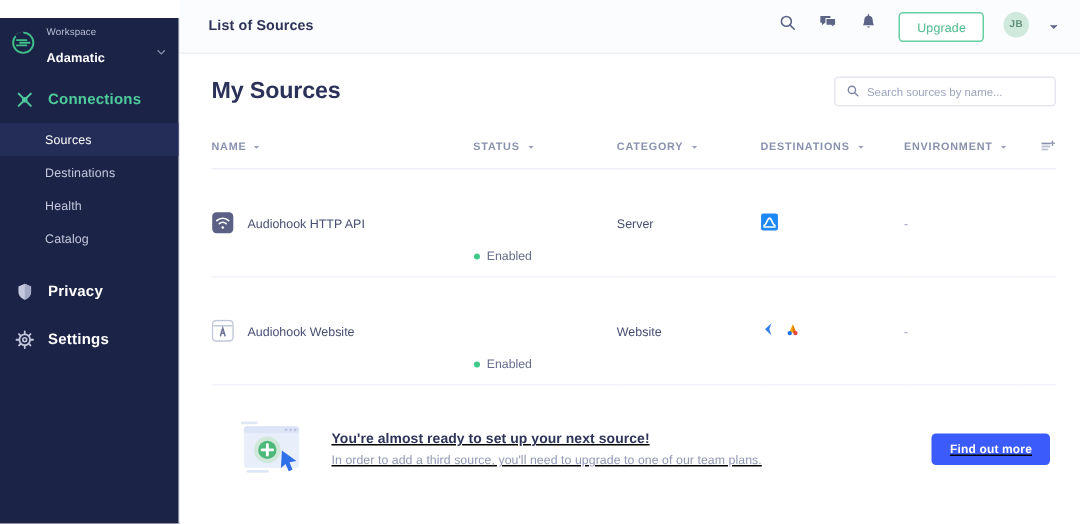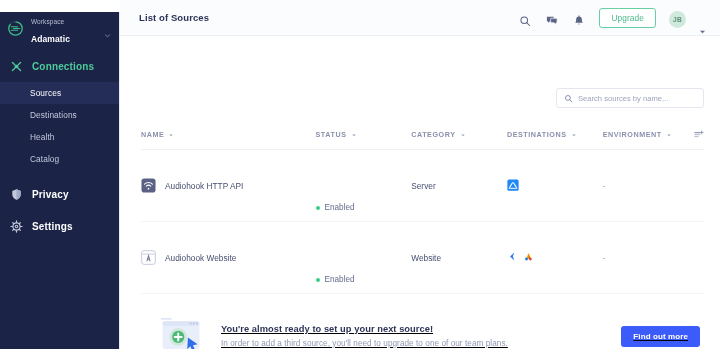--- a/index.html
+++ b/index.html
@@ -46,31 +46,31 @@
     height: 22px; display: flex; align-items: center;
     padding-left: 30px;
     font-size: 8.3px; color: #c3c8dc; letter-spacing: .1px;
   }
   .subitem.active { background: #242d57; color: #ffffff; }
 
   .nav-spacer-s { height: 8px; }
   .nav-spacer-m { height: 12px; }
 
   
-  .main { flex: 1; height: 254px; background: #ffffff; display: flex; flex-direction: column; gap: 37px; }
+  .main { flex: 1; height: 254px; background: #ffffff; display: flex; flex-direction: column; }
 
   .topbar {
     height: 36px; flex: 0 0 36px;
     background: #fbfcfe;
     border-bottom: 1px solid #eef0f6;
     display: flex; align-items: center;
     padding: 0 14px 0 19px;
   }
   .topbar-title { font-size: 9.5px; font-weight: bold; color: #2c3357; letter-spacing: .1px; }
-  .topbar-right { margin-left: auto; display: flex; align-items: flex-end; gap: 13px; }
+  .topbar-right { margin-left: auto; display: flex; align-items: flex-start; gap: 13px; }
   .icon-btn { width: 14px; height: 14px; display: flex; align-items: center; justify-content: center; }
   .upgrade-btn {
     border: 1px solid #66d0a4; border-radius: 3px;
     color: #4bb98c; background: #ffffff;
     font-size: 8.3px; font-family: inherit;
     padding: 4px 11px; letter-spacing: .1px;
     cursor: pointer;
   }
   .avatar {
     width: 17px; height: 17px; border-radius: 50%;
@@ -273,20 +273,21 @@
           <svg viewBox="0 0 10 10" width="7" height="7">
               <path d="M2 4 L5 7 L8 4" fill="#5d6587" stroke="#5d6587" stroke-width="1"></path>
             </svg>
         </span>
       </div>
     </header>
 
     <div class="content">
 
       <div class="page-head">
+        <h1 class="page-title">My Sources</h1>
 
         <div class="head-actions">
           <div class="search-box">
             <span>
               <svg viewBox="0 0 16 16" width="9" height="9">
                 <circle cx="7" cy="7" r="4.3" fill="none" stroke="#7d85a3" stroke-width="1.6"></circle>
                 <path d="M10.3 10.3 L14 14" stroke="#7d85a3" stroke-width="1.6" stroke-linecap="round"></path>
               </svg>
             </span>
             <input type="text" placeholder="Search sources by name..." style="">

